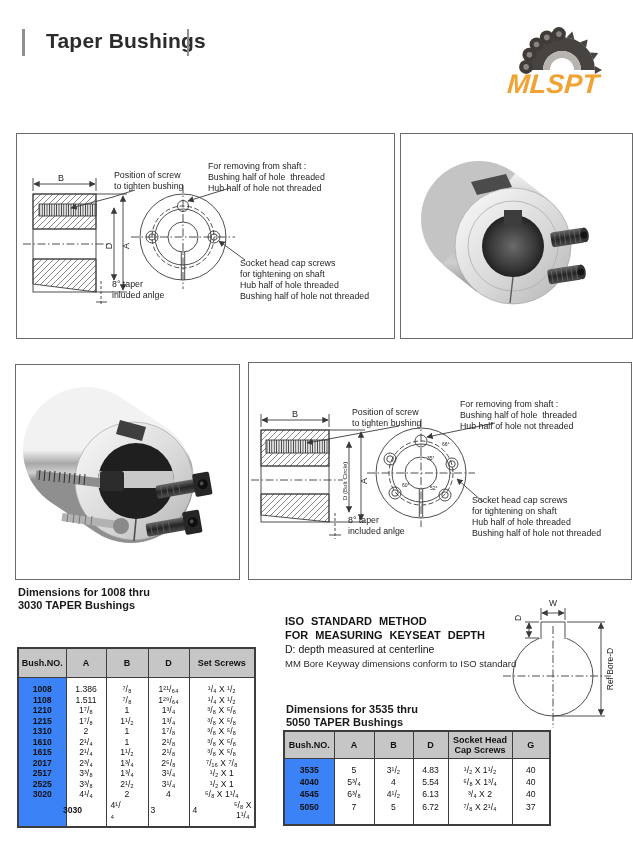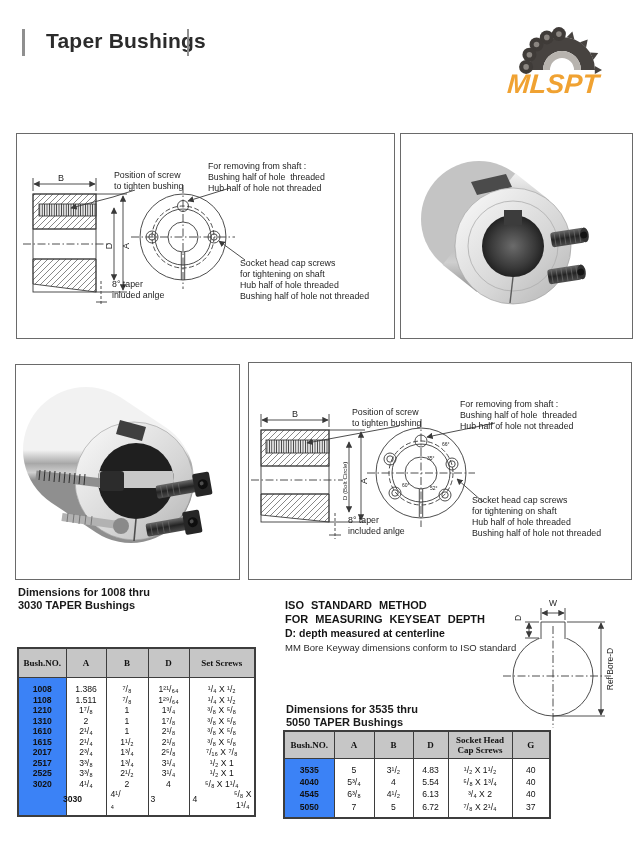--- a/index.html
+++ b/index.html
@@ -14,38 +14,38 @@
   .page-title{font-size:21px;font-weight:bold;color:#2b2b2b;letter-spacing:.2px;white-space:nowrap;margin-left:14px;}
   
   .frame{position:absolute;border:1.6px solid #6a6a6a;background:#fff;}
   
   .anno{position:absolute;font-size:8.8px;line-height:1.24;color:#1d1d1d;white-space:pre-wrap;}
   
   .tbl-title{position:absolute;font-size:11px;font-weight:bold;line-height:1.2;color:#1a1a1a;white-space:pre-line;}
   table.spec{border-collapse:collapse;position:absolute;border:2px solid #3d3d3d;table-layout:fixed;}
   table.spec th{
     background:#c6c6c6;border:1.2px solid #3d3d3d;font-size:9px;font-weight:bold;
-    text-align:center;white-space:pre-line;color:#111;font-family:Liberation Serif, serif;
+    text-align:center;white-space:pre-line;color:#111;
   }
   table.spec td{
     border-left:1.2px solid #3d3d3d;border-right:1.2px solid #3d3d3d;
     font-size:8.6px;text-align:center;padding:0 2px;color:#111;background:#fff;
   }
   table.spec td:first-child{background:#3b82f6;font-weight:bold;}
   table.t1 th{padding:9px 2px;}
   table.t1 td{height:10.3px;line-height:10.5px;}
   table.t1 tbody tr:first-child td{padding-top:6px;}
   table.t1 tbody tr:last-child td{padding-bottom:5px;padding-left:44px;}
   table.t2 th{padding:3px 2px;}
   table.t2 td{height:12.2px;line-height:12.2px;}
   table.t2 tbody tr:first-child td{padding-top:5px;}
-  table.t2 tbody tr:last-child td{padding-bottom:4px;}
+  table.t2 tbody tr:last-child td{padding-bottom:11px;}
   
   .iso-b{font-size:11px;font-weight:bold;word-spacing:4px;line-height:1.25;color:#151515;}
-  .iso-b2{font-size:10.5px;font-weight:bold;line-height:1.3;color:#151515;}
+  .iso-b2{font-size:10.5px;font-weight:normal;line-height:1.3;color:#151515;}
   .iso-r{font-size:9.5px;margin-top:2px;color:#2a2a2a;}
   svg text{font-family:"Liberation Sans","DejaVu Sans",sans-serif;}
 </style>
 </head>
 <body>
 
 <svg width="0" height="0" style="position:absolute" aria-hidden="true">
   <defs>
     <pattern id="hatch" patternUnits="userSpaceOnUse" width="6" height="6">
       <path d="M0,6 L6,0" stroke="#6a6a6a" stroke-width="0.8"></path>
@@ -388,20 +388,27 @@
         <td>¹/₄ X ¹/₂</td>
       </tr>
       <tr>
         <td>1210</td>
         <td>1⁷/₈</td>
         <td>1</td>
         <td>1³/₄</td>
         <td>³/₈ X ⁵/₈</td>
       </tr>
       <tr>
+        <td>1215</td>
+        <td>1⁷/₈</td>
+        <td>1¹/₂</td>
+        <td>1³/₄</td>
+        <td>³/₈ X ⁵/₈</td>
+      </tr>
+      <tr>
         <td>1310</td>
         <td>2</td>
         <td>1</td>
         <td>1⁷/₈</td>
         <td>³/₈ X ⁵/₈</td>
       </tr>
       <tr>
         <td>1610</td>
         <td>2¹/₄</td>
         <td>1</td>
@@ -446,21 +453,21 @@
       <tr>
         <td>3030</td>
         <td>4¹/₄</td>
         <td>3</td>
         <td>4</td>
         <td>⁵/₈ X 1¹/₄</td>
       </tr>
     </tbody>
   </table>
 
-<div class="abs" style="left:285px;top:599px;width:235px;">
+<div class="abs" style="left:285px;top:615px;width:235px;">
   <div class="iso-b">ISO STANDARD METHOD</div>
   <div class="iso-b">FOR MEASURING KEYSEAT DEPTH</div>
   <div class="iso-b2">D: depth measured at centerline</div>
   <div class="iso-r">MM Bore Keyway dimensions conform to ISO standard</div>
 </div>
 
 <svg class="abs" style="left:473px;top:596px;" width="160" height="140" viewBox="0 0 160 140">
   <g stroke="#3a3a3a" stroke-width="0.9" fill="none">
     <circle cx="80" cy="80" r="40"></circle>
     <rect x="66.5" y="36" width="27" height="9" fill="#fff" stroke="none"></rect>

